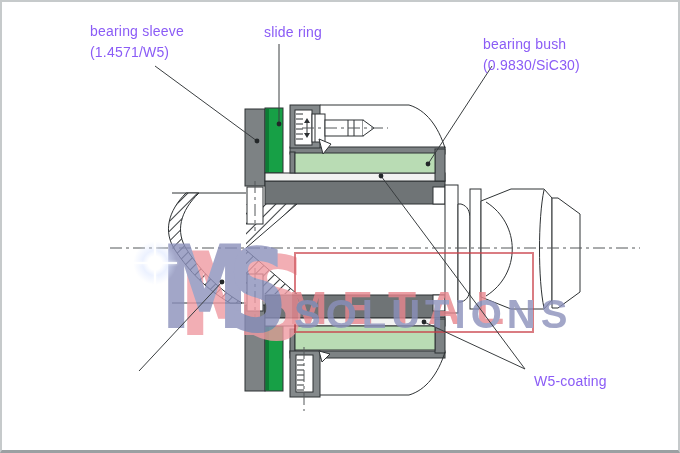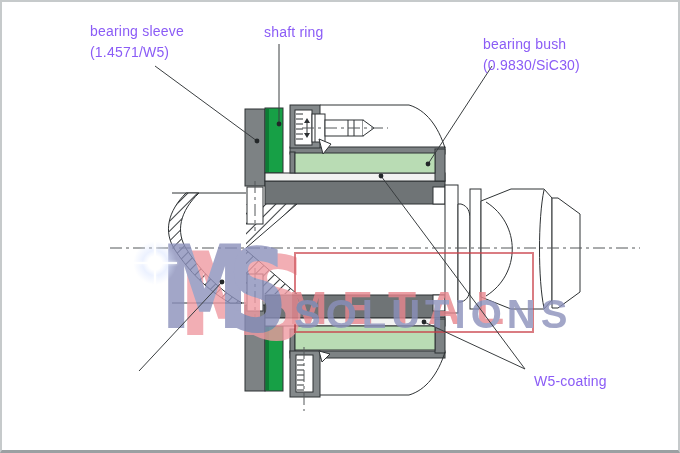--- a/index.html
+++ b/index.html
@@ -182,20 +182,20 @@
       <circle cx="220" cy="280" r="2.4"></circle>
       <circle cx="379" cy="174" r="2.4"></circle>
       <circle cx="422" cy="320" r="2.4"></circle>
     </g>
   </svg>
 
   <div class="lbl lbl-bearing-sleeve">
     <div>bearing sleeve</div>
     <div>(1.4571/W5)</div>
   </div>
-  <div class="lbl lbl-slide-ring">shaft ring</div>
+  <div class="lbl lbl-slide-ring">slide ring</div>
   <div class="lbl lbl-bearing-bush">
     <div>bearing bush</div>
     <div>(0.9830/SiC30)</div>
   </div>
   <div class="lbl lbl-w5">W5-coating</div>
 
 </div>
 
 </body></html>

